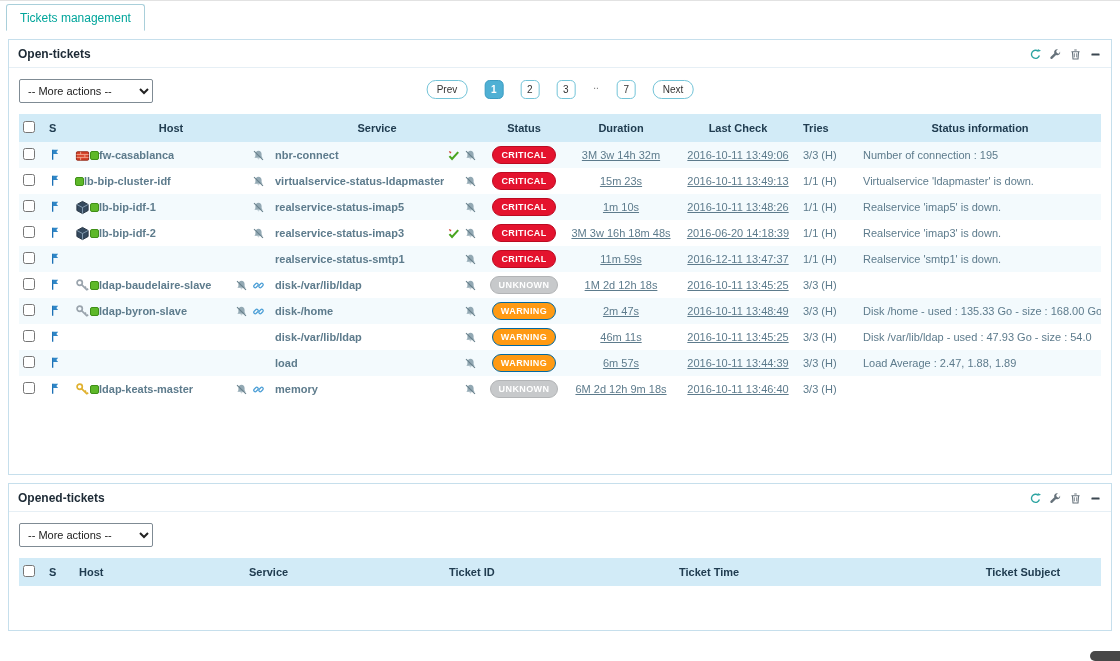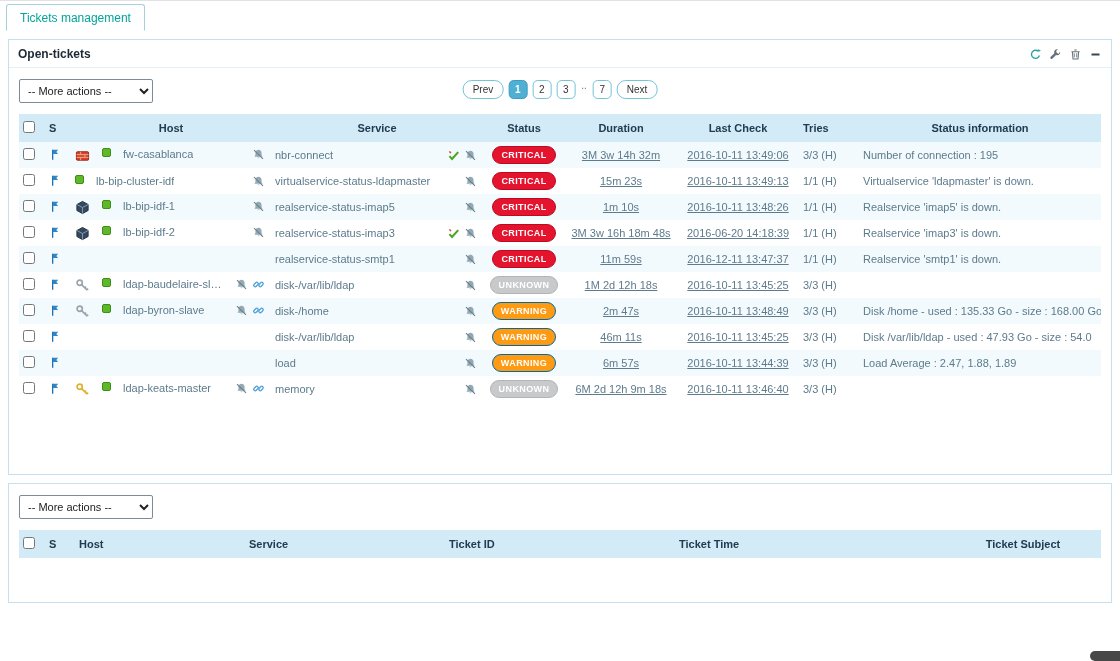--- a/index.html
+++ b/index.html
@@ -41,21 +41,21 @@
   .panel-icons .icon { width: 13px; height: 13px; cursor: pointer; display: inline-block; }
   .panel-icons .icon svg { width: 13px; height: 13px; display: block; }
   .toolbar { position: relative; padding: 11px 10px 10px; height: 46px; }
   .more-actions {
     font-size: 11px; padding: 3px 4px;
     border: 1px solid #7f8b94; border-radius: 2px;
     min-width: 134px; height: 24px; color: #222; background: #fff;
   }
   .pagination {
     position: absolute; left: 50%; top: 12px; transform: translateX(-50%);
-    display: flex; gap: 5px; align-items: flex-start;
+    display: flex; gap: 17px; align-items: flex-start;
   }
   .pg-nav {
     border: 1px solid #74c4d8; background: #fff; color: #333;
     font-size: 10px; padding: 3px 9px; border-radius: 9px; cursor: pointer;
     font-family: "Liberation Sans", sans-serif;
   }
   .pg-num {
     border: 1px solid #74c4d8; background: #fff; color: #333;
     font-size: 10px; min-width: 19px; padding: 3px 4px; border-radius: 5px;
     cursor: pointer; text-align: center; font-family: "Liberation Sans", sans-serif;
@@ -69,21 +69,21 @@
   }
   thead th.al { text-align: left; }
   tbody td {
     padding: 3px 4px; height: 26px; color: #5d7b8c;
     white-space: nowrap; overflow: hidden; vertical-align: middle;
   }
   tr.odd  { background: #f3fafd; }
   tr.even { background: #ffffff; }
   td.center { text-align: center; text-decoration: underline; }
   td.left { text-align: left; }
-  .cell-flex { display: flex; align-items: flex-start; gap: 12px; overflow: hidden; white-space: nowrap; }
+  .cell-flex { display: flex; align-items: center; gap: 0; overflow: hidden; white-space: nowrap; font-weight: bold; }
   .trailing { margin-left: auto; display: flex; gap: 4px; align-items: center; padding-right: 2px; }
   .icon { display: inline-block; width: 13px; height: 13px; flex: 0 0 auto; }
   .icon svg { width: 13px; height: 13px; display: block; }
   .icon.big { width: 15px; height: 15px; }
   .icon.big svg { width: 15px; height: 15px; }
   .status-square {
     display: inline-block; width: 9px; height: 9px; flex: 0 0 auto;
     background: #5eb829; border: 1px solid #3f8f17; border-radius: 2px;
   }
   .host-name, .service-name { cursor: pointer; overflow: hidden; text-overflow: ellipsis; }
@@ -632,20 +632,47 @@
           <td class="center">2016-10-11 13:46:40</td>
           <td class="left">3/3 (H)</td>
           <td class="left"></td>
         </tr>
       </tbody>
   </table>
   <div class="panel-spacer-open"></div>
 </section>
 
 <section class="panel">
+  <div class="panel-header">
+    <span class="panel-title">Opened-tickets</span>
+    <div class="panel-icons">
+        <span class="icon">
+          <svg viewBox="0 0 16 16">
+            <path d="M12.8 9.3A5 5 0 1 1 11.4 4.1" fill="none" stroke="#2ba3a0" stroke-width="1.7"></path>
+            <path d="M10.8 1.2l.7 3.5 3.3-1.3z" fill="#2ba3a0"></path>
+          </svg>
+        </span>
+        <span class="icon">
+          <svg viewBox="0 0 16 16">
+            <path d="M13.6 4.2a3.6 3.6 0 0 1-4.9 4.4L4 13.3a1.5 1.5 0 0 1-2.1-2.1l4.7-4.7a3.6 3.6 0 0 1 4.4-4.9L8.8 3.8l.9 2.5 2.5.9z" fill="#66727b"></path>
+          </svg>
+        </span>
+        <span class="icon">
+          <svg viewBox="0 0 16 16">
+            <path d="M3 4.5h10M6.5 2.5h3M4.2 4.5l.7 9h6.2l.7-9" fill="none" stroke="#66727b" stroke-width="1.3"></path>
+            <path d="M6.5 6.5v5M9.5 6.5v5" stroke="#66727b" stroke-width="1.1"></path>
+          </svg>
+        </span>
+        <span class="icon">
+          <svg viewBox="0 0 16 16">
+            <rect x="3" y="6.8" width="10" height="2.5" rx="0.5" fill="#3b4750"></rect>
+          </svg>
+        </span>
+      </div>
+  </div>
   <div class="toolbar">
     <select class="more-actions">
       <option>-- More actions --</option>
     </select>
   </div>
   <table>
     <colgroup>
       <col style="width:26px">
         <col style="width:30px">
         <col style="width:170px">

